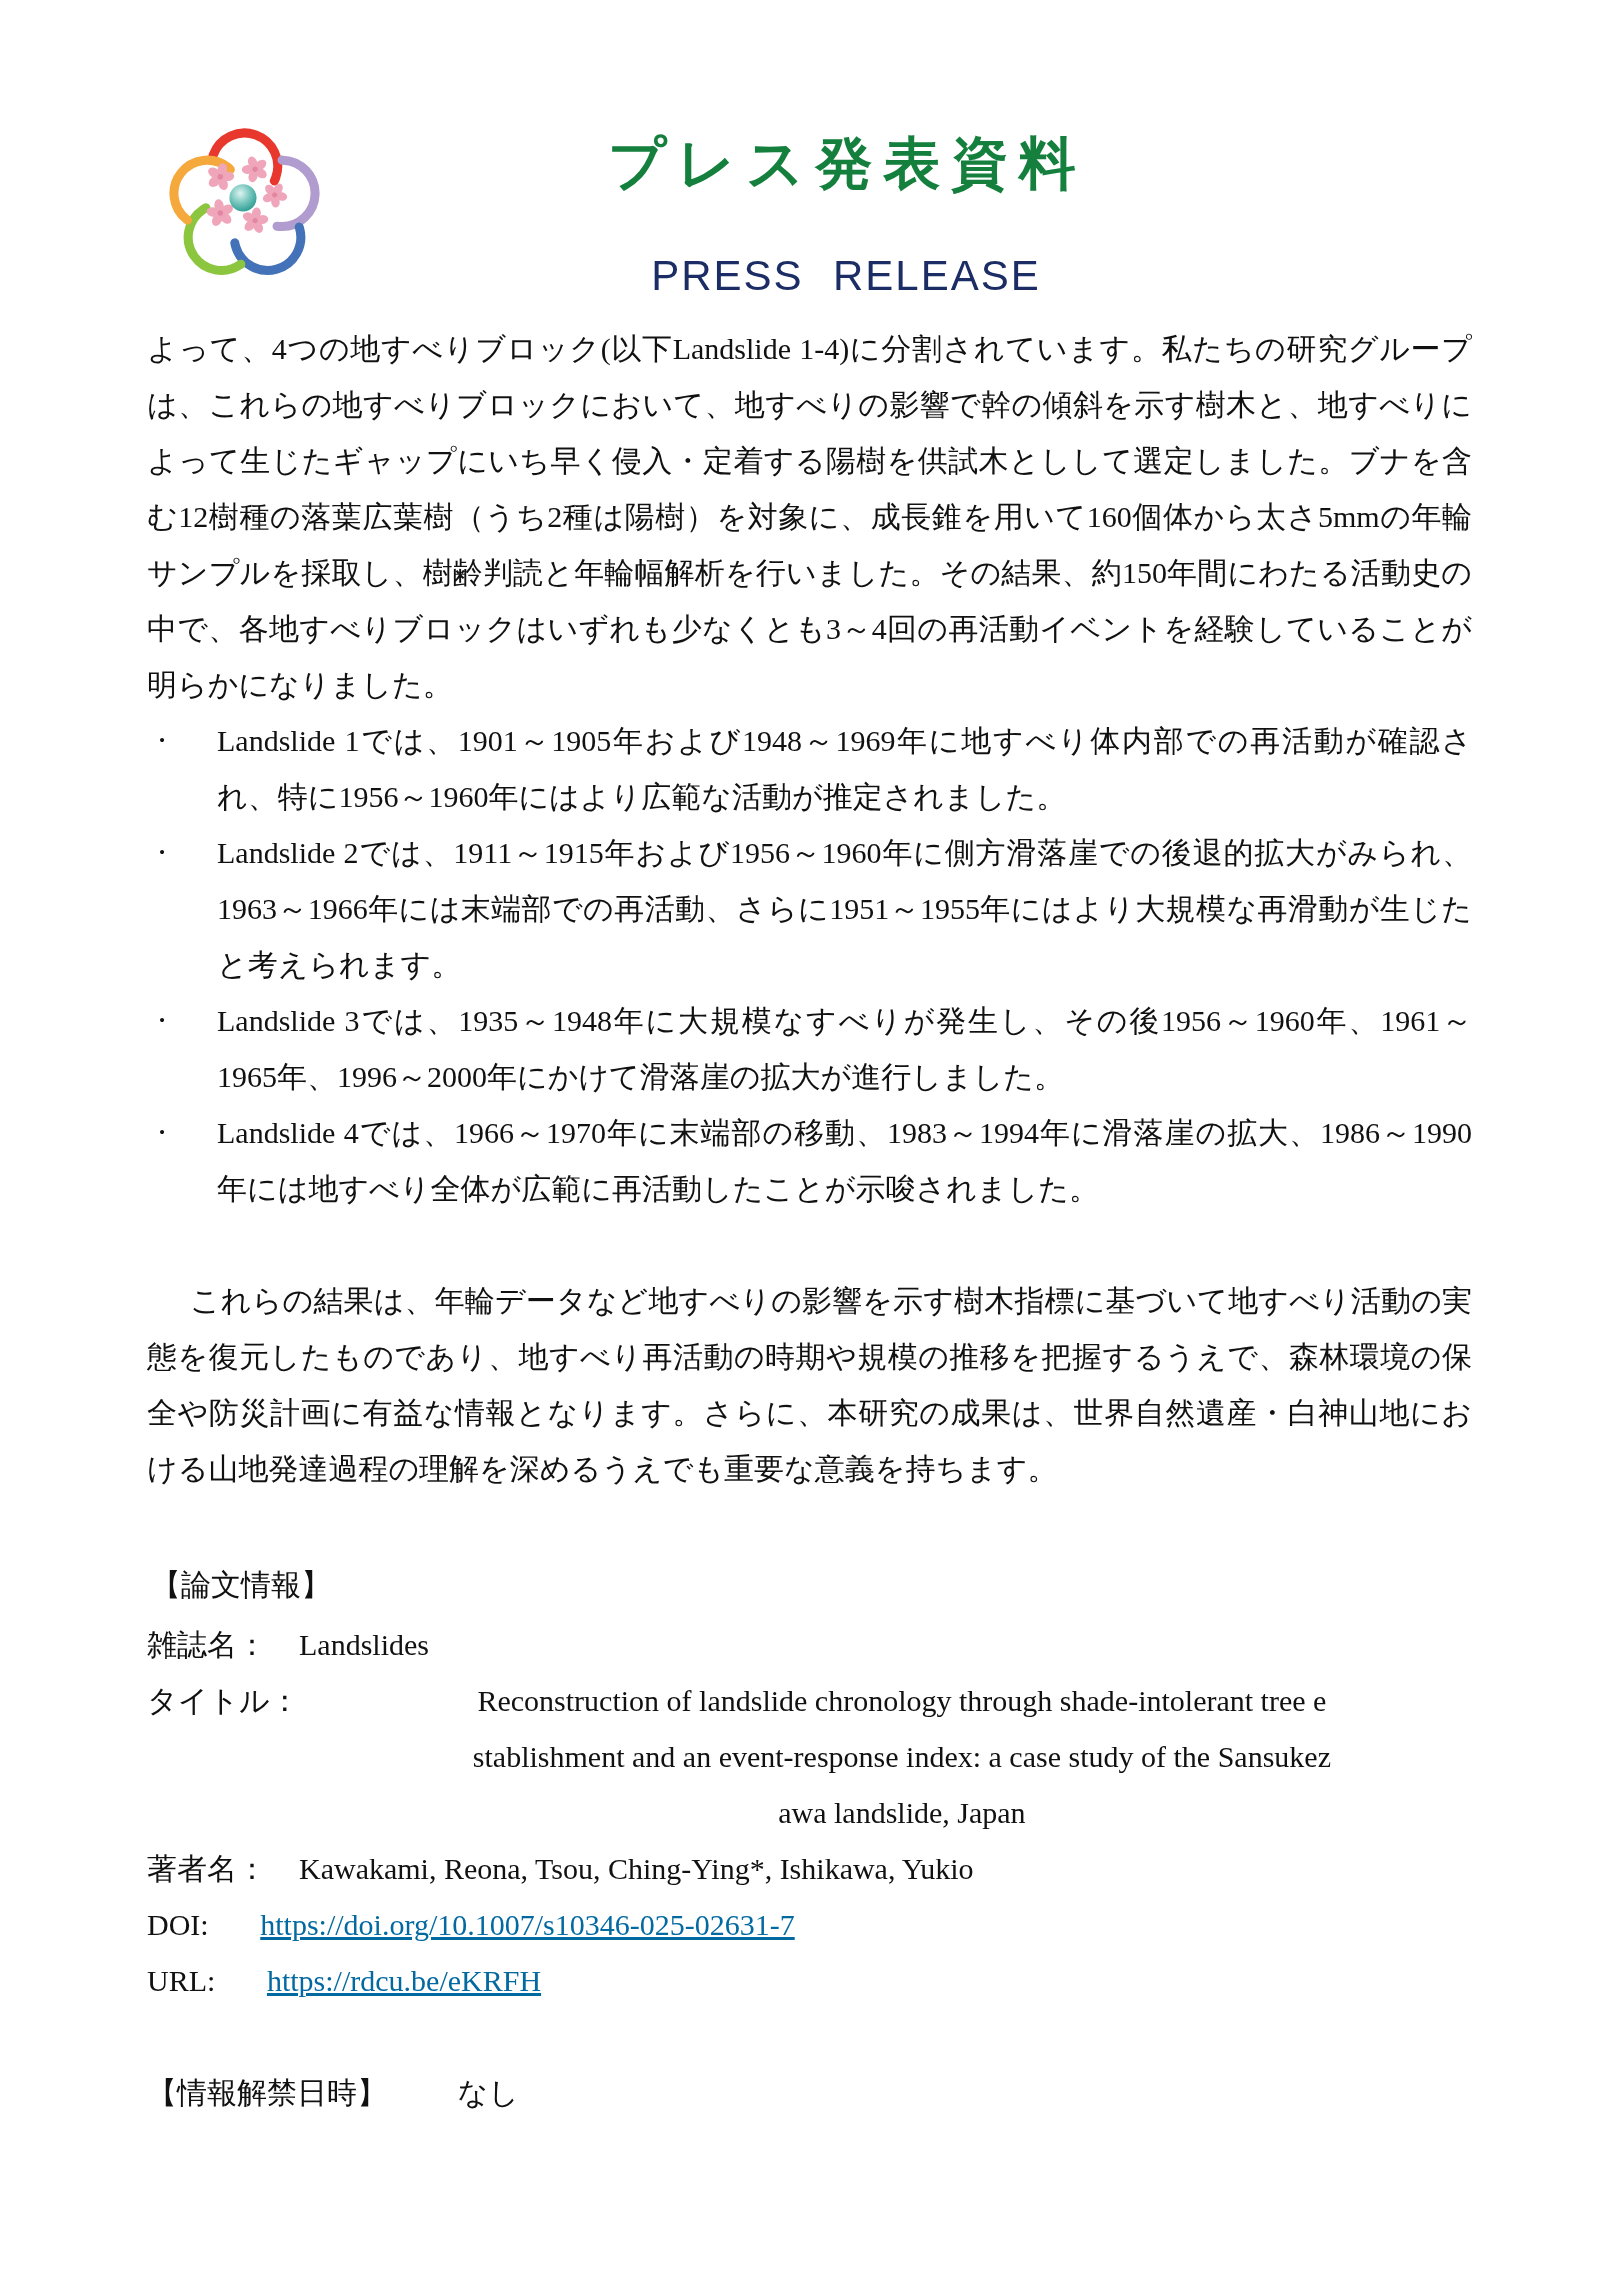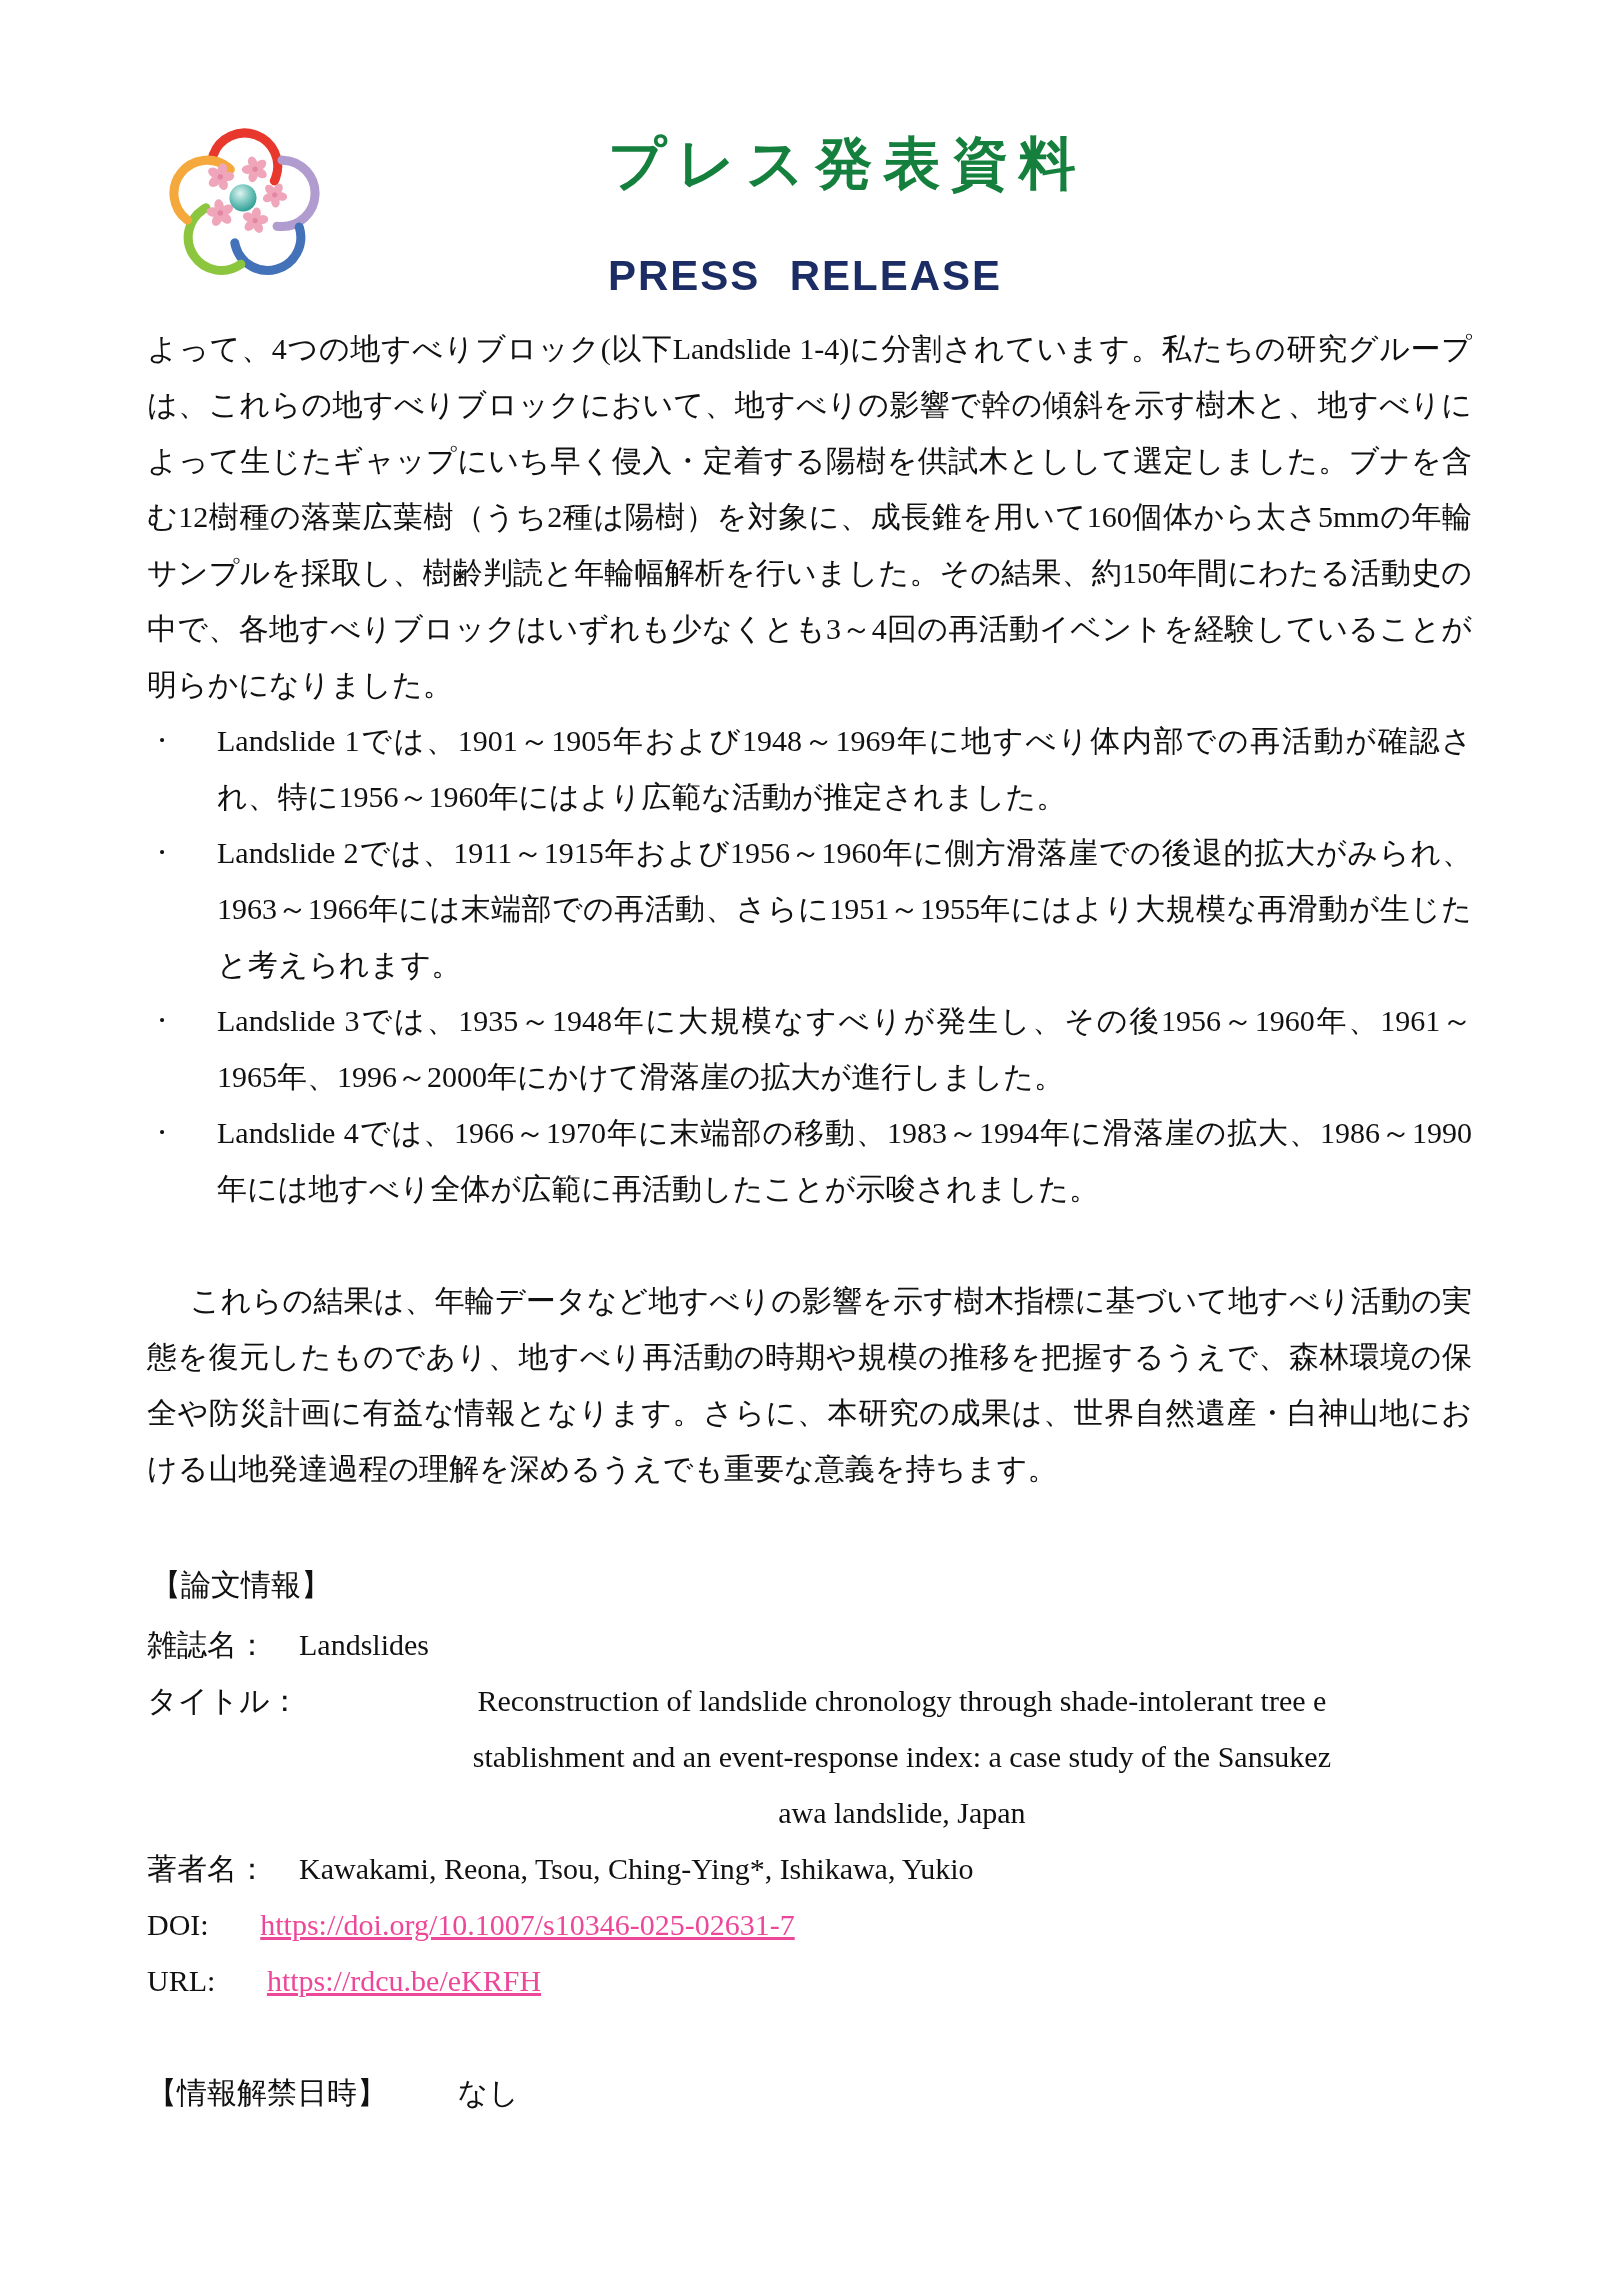--- a/index.html
+++ b/index.html
@@ -21,40 +21,41 @@
     color:#221f1f; letter-spacing:0.5px; white-space:nowrap;
   }
   .jp-title {
     position:absolute; left:608px; top:129px;
     font-family:"Liberation Sans","DejaVu Sans",sans-serif;
     font-weight:bold; font-size:57px; line-height:69px;
     color:#15803d; letter-spacing:10.8px; white-space:nowrap;
   }
   .en-title {
     position:absolute; left:608px; top:251px; width:476px;
+    text-align:center;
     font-family:"Liberation Sans","DejaVu Sans",sans-serif;
-    font-weight:bold; font-size:42px; line-height:49px;
+    font-weight:normal; font-size:42px; line-height:49px;
     color:#1b2d64; letter-spacing:2px; word-spacing:15.7px; white-space:nowrap;
   }
   
   .content {
     position:absolute; left:147px; top:321px; width:1325px;
     font-size:30px; line-height:56px;
   }
   .para { text-align:justify; margin:0; }
   .para.indented { text-indent:43px; }
   .bullet-row { position:relative; padding-left:70px; text-align:justify; }
   .bullet-dot { position:absolute; left:2px; top:0; font-size:25.5px; }
   .vgap { height:56px; }
   .section-heading { margin:4px; }
   .prow { display:flex; align-items:flex-start;gap:32px; }
   .plabel { white-space:nowrap; flex:0 0 auto; }
   .pvalue { flex:1 1 auto; }
   .title-line { white-space:nowrap;text-align:center; }
-  .doc-link { color:#ec4899; text-decoration:underline; margin-left:19.6px; white-space:nowrap; }
+  .doc-link { color:#0369a1; text-decoration:underline; margin-left:19.6px; white-space:nowrap; }
   .embargo-value { margin-left:63px; }
 </style>
 </head>
 <body>
 
 <div class="page">
 
   <div class="header">
 
     <div class="logo-box">

